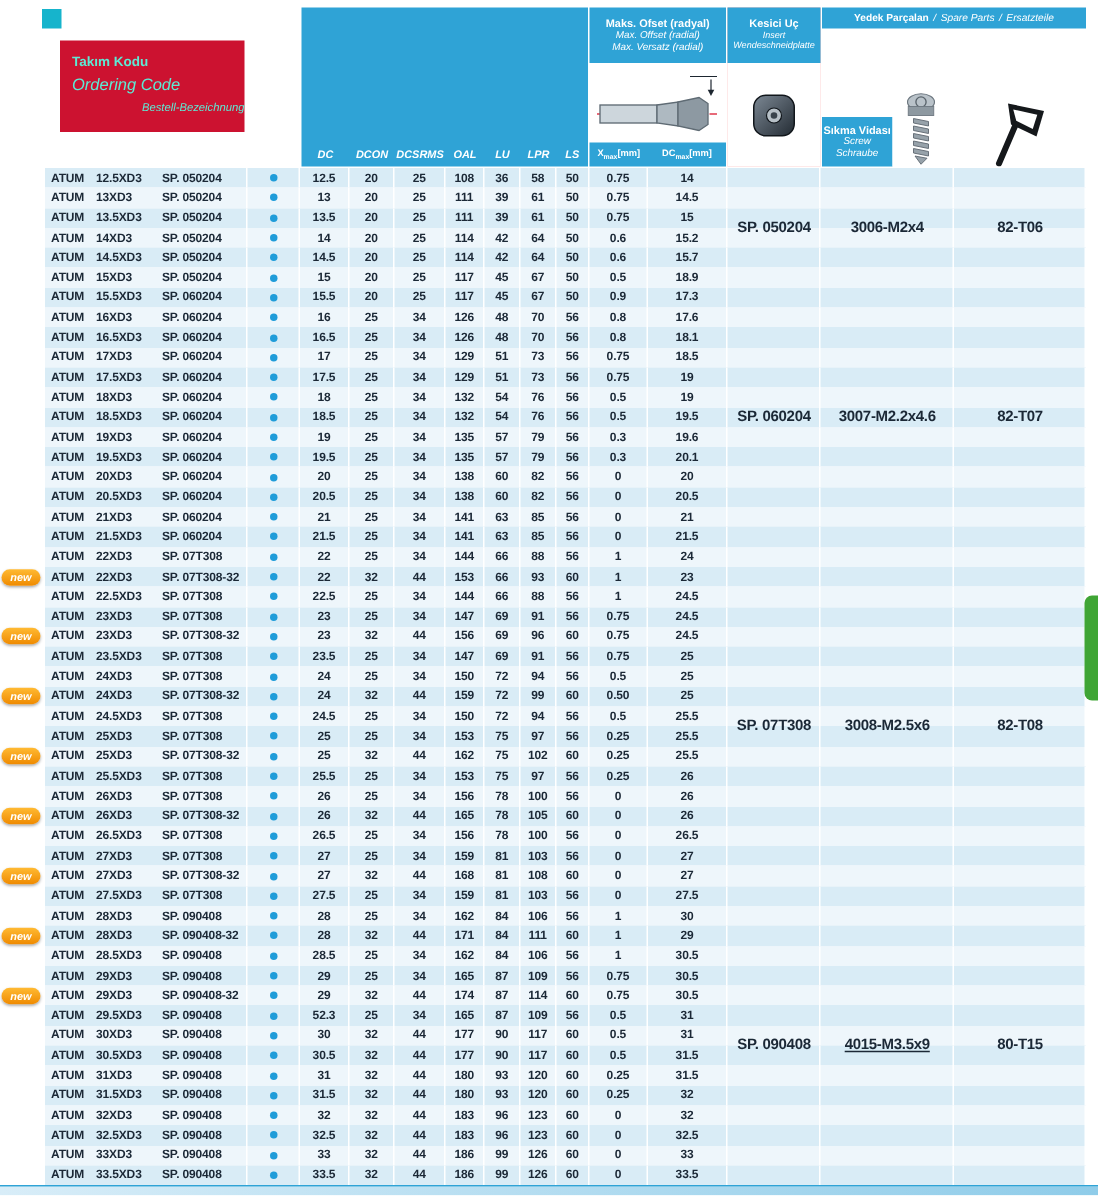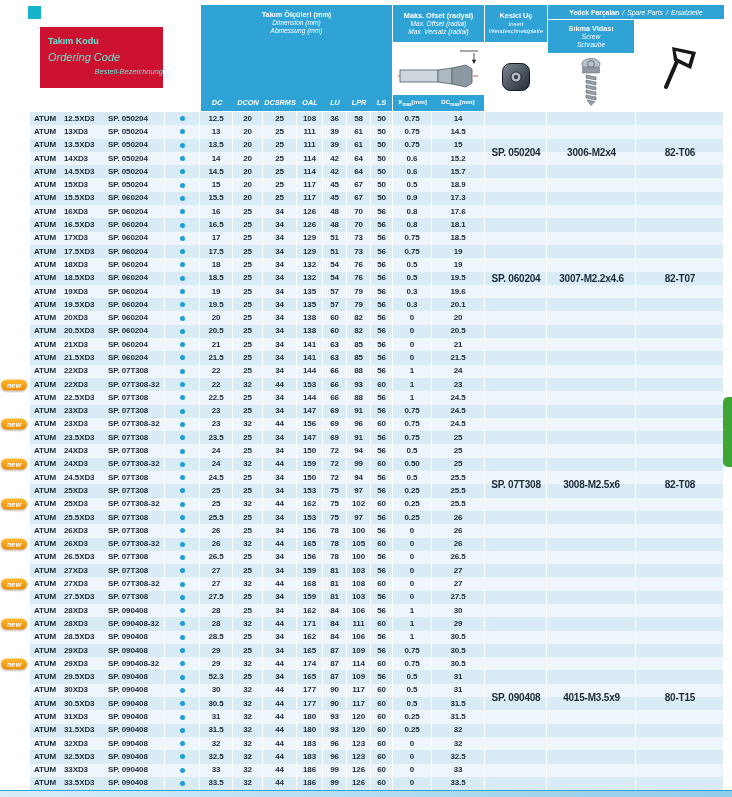--- a/index.html
+++ b/index.html
@@ -46,21 +46,21 @@
   .hdr-insert .ttl { background:#2fa3d6; height:37px; }
   .hdr-insert .mid { flex:1; display:flex; align-items:center; justify-content:center; background:#fff; }
   .hdr-insert .ht2 { font-size:6px; }
 
   .hdr-spare { left:548px; width:176px; display:flex; flex-direction:column; background:#fff; }
   .spare-top { height:15px; background:#2fa3d6; border-bottom:1px solid #fff;
                display:flex; align-items:center; justify-content:center; gap:3px; font-size:6.8px; }
   .spare-top .b { font-weight:700; }
   .spare-top .i { font-style:italic; }
   .spare-cols { flex:1; display:flex; }
-  .spare-col { width:87px; display:flex; flex-direction:column; }
+  .spare-col { width:87px; display:flex; flex-direction:row;align-items:flex-end; }
   .spare-col.first { border-right:1px solid #fff; }
   .spare-col .ttl { background:#2fa3d6; height:33px; }
   .spare-col .mid { flex:1; background:#fff; display:flex; align-items:center; justify-content:center; }
 
   
   .tbody { position:absolute; left:30px; top:112px; width:694px; }
   .row { display:grid; position:relative;
          grid-template-columns:135px 35px 33px 30px 34px 26px 24px 24px 22px 39px 53px 62px 89px 88px;
          height:13.3px; }
   .row.a { background:#d9ecf6; }
@@ -99,25 +99,20 @@
   <div class="corner"></div>
 
   <div class="code-box">
     <div class="cb1">Takım Kodu</div>
     <div class="cb2">Ordering Code</div>
     <div class="cb3">Bestell-Bezeichnung</div>
   </div>
 
 
   <div class="hdr hdr-dims">
-    <div class="ttl">
-      <div class="ht1">Takım Ölçüleri (mm)</div>
-      <div class="ht2">Dimension (mm)</div>
-      <div class="ht2">Abmessung (mm)</div>
-    </div>
     <div class="dim-labels">
       <span>DC</span>
       <span>DCON</span>
       <span>DCSRMS</span>
       <span>OAL</span>
       <span>LU</span>
       <span>LPR</span>
       <span>LS</span>
     </div>
   </div>
@@ -1347,15 +1342,15 @@
 <div class="grp" style="left: 485px; width: 62px; top: 151.9px;">SP. 050204</div>
     <div class="grp" style="left: 547px; width: 89px; top: 151.9px;">3006-M2x4</div>
     <div class="grp" style="left: 636px; width: 88px; top: 151.9px;">82-T06</div>
     <div class="grp" style="left: 485px; width: 62px; top: 278.25px;">SP. 060204</div>
     <div class="grp" style="left: 547px; width: 89px; top: 278.25px;">3007-M2.2x4.6</div>
     <div class="grp" style="left: 636px; width: 88px; top: 278.25px;">82-T07</div>
     <div class="grp" style="left: 485px; width: 62px; top: 484.4px;">SP. 07T308</div>
     <div class="grp" style="left: 547px; width: 89px; top: 484.4px;">3008-M2.5x6</div>
     <div class="grp" style="left: 636px; width: 88px; top: 484.4px;">82-T08</div>
     <div class="grp" style="left: 485px; width: 62px; top: 697.2px;">SP. 090408</div>
-    <div class="grp" style="left: 547px; width: 89px; top: 697.2px;">4015-M3.5x9</div>
+    <div class="grp" style="left: 547px; width: 89px; top: 697.2px; text-decoration: underline;">4015-M3.5x9</div>
     <div class="grp" style="left: 636px; width: 88px; top: 697.2px;">80-T15</div>
   </div>
 
 </body></html>

